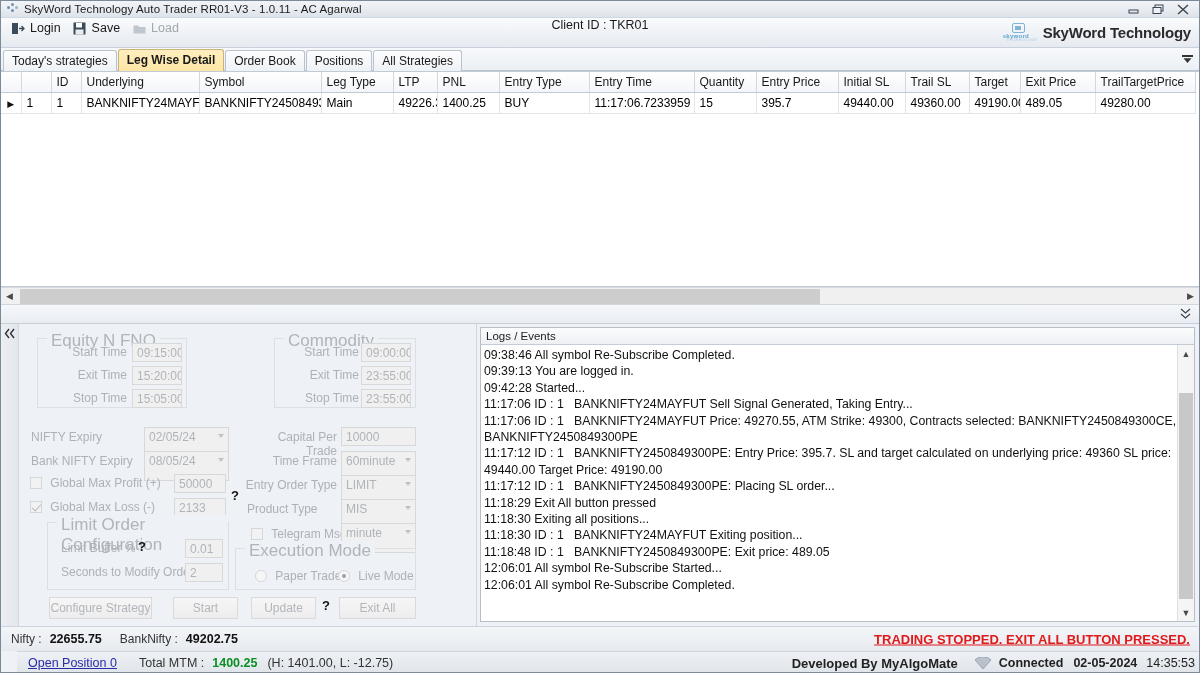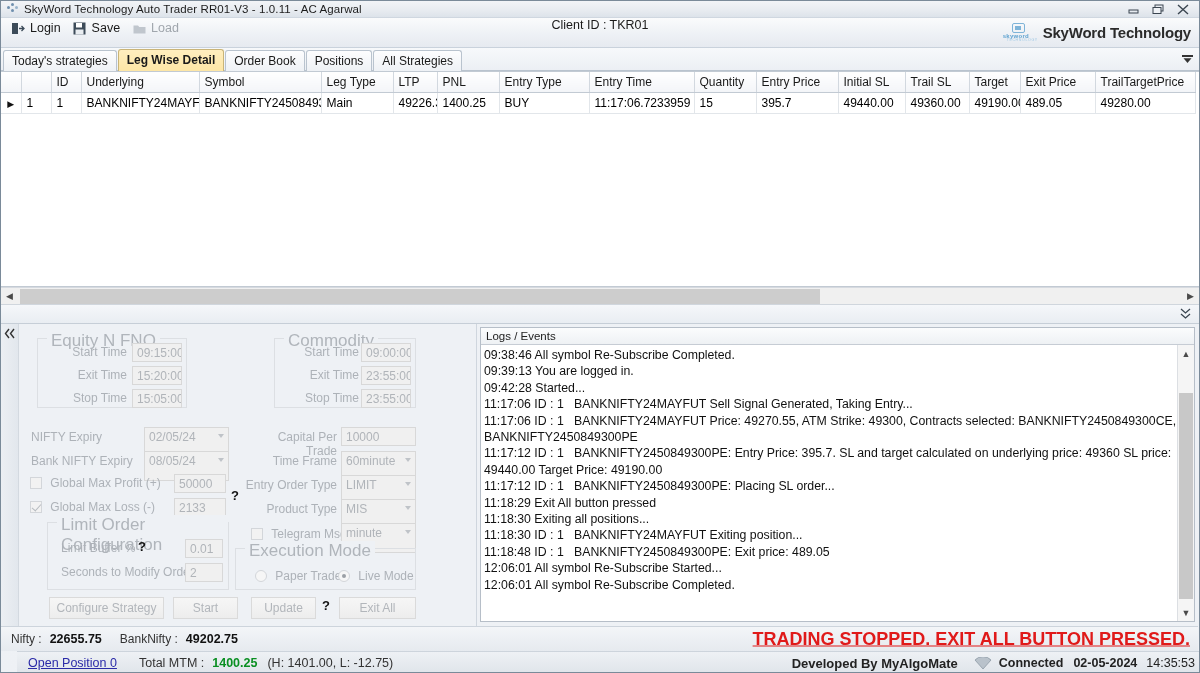--- a/index.html
+++ b/index.html
@@ -268,21 +268,21 @@
     background: linear-gradient(180deg,#eef1f5 0%,#dfe4ea 100%);
     border-top: 1px solid #cdd4dc;
     display: flex; align-items: center; padding-left: 6px;
     font-size: 12.5px;
   }
   .sval { font-weight: bold; color: #111; }
   .green { color: #0a8f22; font-weight: bold; }
   .link { color: #2a2aa8; text-decoration: underline; cursor: pointer; }
   .alert {
     position: absolute; right: 8px; top: 50%; transform: translateY(-50%);
-    color: #e01a1a; font-weight: bold; font-size: 18px;
+    color: #e01a1a; font-weight: bold; font-size: 13px;
     text-decoration: underline; white-space: nowrap;
   }
   .dev { margin-left: auto; font-weight: bold; color: #222; font-size: 13px; }
   .wifi { margin-left: 16px; margin-right: 7px; display:flex; align-items:center;}
   .conn { font-weight: bold; color: #222; }
   .dt { font-weight: bold; color: #222; margin-left: 10px; }
   .tm { font-weight: normal; color: #222; margin-left: 9px; margin-right: 4px;}
 </style>
 </head>
 <body>
@@ -524,21 +524,21 @@
         <span>60minute</span>
         <span class="arw"></span>
       </div>
 
       <div class="lbl" style="position:absolute;left:218px;top:154px;width:100px;text-align:right;">Entry Order Type</div>
       <div class="combo" style="position:absolute;left:322px;top:151px;width:75px;">
         <span>LIMIT</span>
         <span class="arw"></span>
       </div>
 
-      <div class="lbl" style="position:absolute;left:228px;top:178px;width:90px;text-align:right;">Product Type</div>
+      <div class="lbl" style="position:absolute;left:228px;top:178px;width:90px;text-align:left;">Product Type</div>
       <div class="combo" style="position:absolute;left:322px;top:175px;width:75px;">
         <span>MIS</span>
         <span class="arw"></span>
       </div>
 
       <div style="position:absolute;left:232px;top:203px;">
         <span class="chk"></span>
         <span class="lbl" style="margin-left:5px;">Telegram Msg</span>
       </div>
       <div class="combo" style="position:absolute;left:322px;top:199px;width:75px;">
@@ -551,21 +551,21 @@
       </div>
       <div style="position:absolute;left:236px;top:245px;">
         <span class="radio"></span>
         <span class="lbl" style="margin-left:5px;">Paper Trade</span>
       </div>
       <div style="position:absolute;left:319px;top:245px;">
         <span class="radio on"></span>
         <span class="lbl" style="margin-left:5px;">Live Mode</span>
       </div>
 
-      <div class="btn" style="position:absolute;left:30px;top:273px;width:115px;">Configure Strategy</div>
+      <div class="btn" style="position:absolute;left:30px;top:273px;width:103px;">Configure Strategy</div>
       <div class="btn" style="position:absolute;left:154px;top:273px;width:65px;">Start</div>
       <div class="btn" style="position:absolute;left:232px;top:273px;width:65px;">Update</div>
       <div class="qmark" style="position:absolute;left:303px;top:274px;">?</div>
       <div class="btn" style="position:absolute;left:320px;top:273px;width:77px;">Exit All</div>
     </div>
 
     <div class="logs">
       <div class="logs-hdr">Logs / Events</div>
       <div class="logs-body">
         <div class="logline">09:38:46 All symbol Re-Subscribe Completed.</div>

